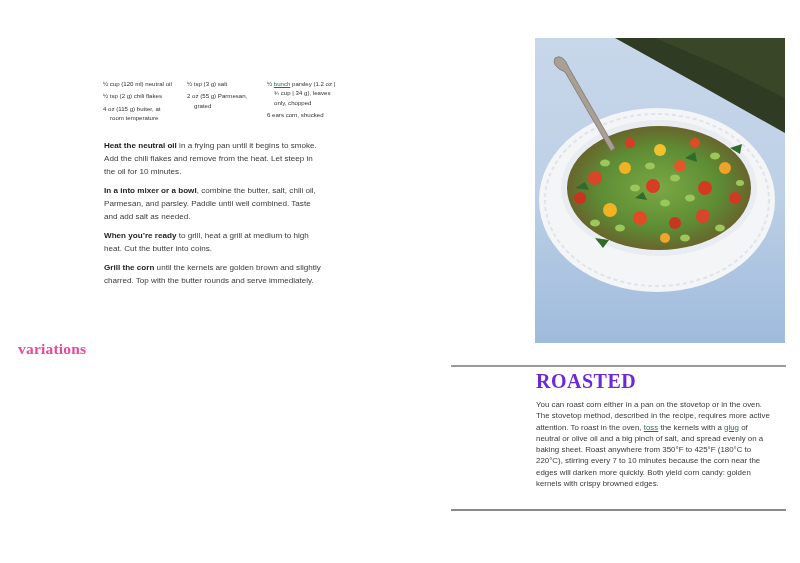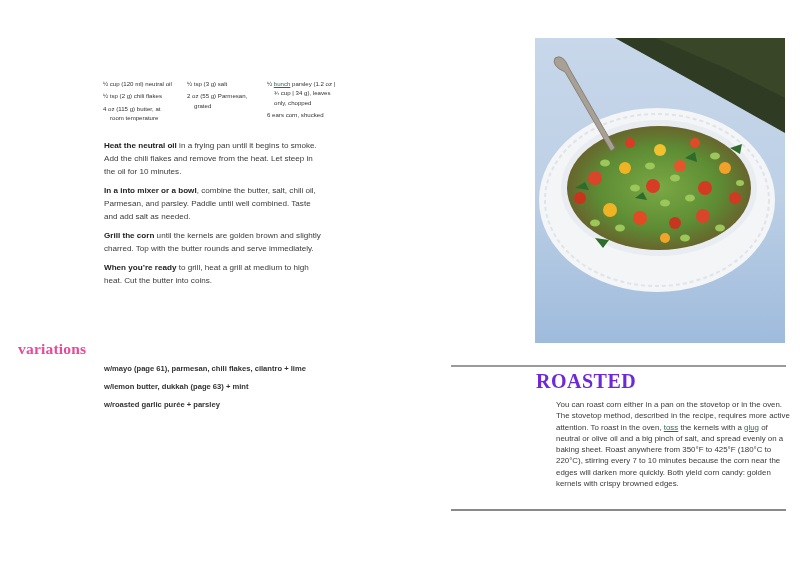--- a/index.html
+++ b/index.html
@@ -38,21 +38,21 @@
   
   .photo { position:absolute; left:135px; top:38px; width:250px; height:305px; overflow:hidden;
     background:linear-gradient(180deg,#b8cde3 0%,#c9d8ea 40%,#a9c2de 100%); }
   .photo svg { display:block; }
 
   .rule { position:absolute; height:2px; background:#9a9a9a; }
   .rule-top { left:51px; top:365px; width:335px; }
   .rule-bottom { left:51px; top:509px; width:335px; background:#8a8a8a; }
 
   .roasted-title { position:absolute; left:136px; top:370px; font-family:"Liberation Serif", serif; font-weight:bold; font-size:20px; color:#6d28d9; letter-spacing:0.5px; }
-  .roasted-body { position:absolute; left:136px; top:399px; width:234px; font-size:7.9px; line-height:11.3px; color:#3a3a3a;margin-left:20px; }
+  .roasted-body { position:absolute; left:136px; top:399px; width:234px; font-size:7.9px; line-height:11.3px; color:#3a3a3a; }
 </style>
 </head>
 <body>
 
 <div class="page page-left">
 
   <div class="ingredients">
     <div class="ing-col c1">
       <div class="ing"><span>½ cup (120 ml) neutral oil</span></div>
       <div class="ing"><span>½ tsp (2 g) chili flakes</span></div>
@@ -64,30 +64,25 @@
     </div>
     <div class="ing-col c3">
       <div class="ing"><span>½ </span><span class="link">bunch</span><span> parsley (1.2 oz |</span><span class="cont">¾ cup | 34 g), leaves</span><span class="cont">only, chopped</span></div>
       <div class="ing"><span>6 ears corn, shucked</span></div>
     </div>
   </div>
 
   <div class="method">
     <p><b>Heat the neutral oil</b><span> in a frying pan until it begins to smoke. Add the chili flakes and remove from the heat. Let steep in the oil for 10 minutes.</span></p>
     <p><b>In a into mixer or a bowl</b><span>, combine the butter, salt, chili oil, Parmesan, and parsley. Paddle until well combined. Taste and add salt as needed.</span></p>
+    <p><b>When you’re ready</b><span> to grill, heat a grill at medium to high heat. Cut the butter into coins.</span></p>
     <p><b>Grill the corn</b><span> until the kernels are golden brown and slightly charred. Top with the butter rounds and serve immediately.</span></p>
-    <p><b>When you’re ready</b><span> to grill, heat a grill at medium to high heat. Cut the butter into coins.</span></p>
   </div>
 
   <div class="var-title">variations</div>
-  <div class="var-list">
-    <span class="var-item">w/mayo (page 61), parmesan, chili flakes, cilantro + lime</span>
-    <span class="var-item">w/lemon butter, dukkah (page 63) + mint</span>
-    <span class="var-item">w/roasted garlic purée + parsley</span>
-  </div>
 
   <div class="folio folio-left">ruffage 160</div>
 </div>
 
 <div class="page page-right">
   <div class="photo" title="bowl of corn, edamame and cherry tomato salad with spoon on blue tablecloth">
     <svg width="250" height="305" viewBox="0 0 250 305" xmlns="http://www.w3.org/2000/svg">
       <defs>
         <linearGradient id="cloth" x1="0" y1="0" x2="0" y2="1">
           <stop offset="0" stop-color="#c8d7ea"></stop>

